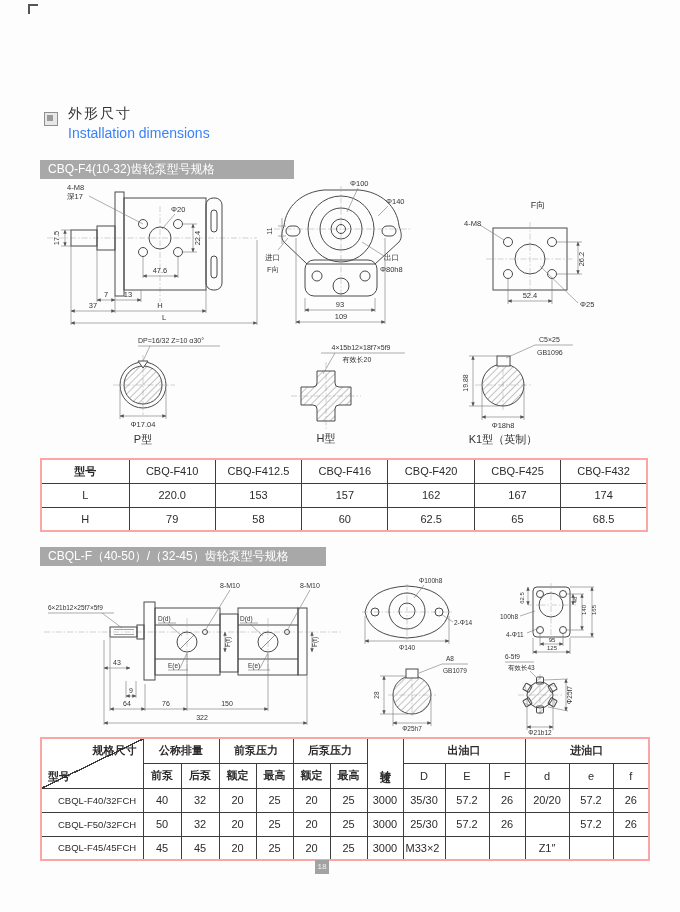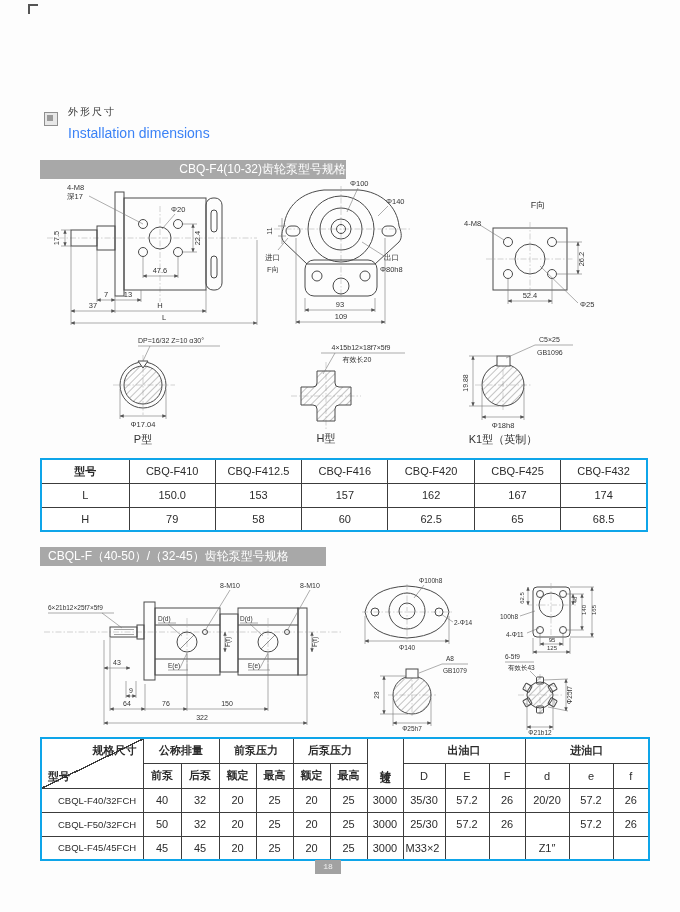--- a/index.html
+++ b/index.html
@@ -1,39 +1,39 @@
 <!DOCTYPE html>
 <html><head>
 <meta charset="utf-8">
 <style>
   html,body{margin:0;padding:0;background:#e9e9e9;}
   #page{position:relative;width:680px;height:912px;background:#fdfdfd;font-family:"Liberation Sans",sans-serif;color:#2b2b2b;overflow:hidden;margin:0 auto;}
   .corner-mark{position:absolute;left:28px;top:4px;width:8px;height:8px;border-left:2px solid #555;border-top:2px solid #555;}
   .header-bar{position:absolute;left:385px;top:58px;width:240px;height:19px;background:#9a9a9a;border-bottom:2px solid #2a2a2a;color:#fff;font-weight:bold;font-size:13px;line-height:19px;text-align:center;letter-spacing:1px;}
   .section-icon{position:absolute;left:44px;top:112px;width:12px;height:12px;border:1px solid #8f8f8f;background:#e8e8e8;}
   .section-icon .inner{position:absolute;left:2px;top:2px;width:6px;height:6px;background:#9a9a9a;}
-  .sec-zh{position:absolute;left:68px;top:105px;font-size:10px;letter-spacing:2px;color:#333;}
+  .sec-zh{position:absolute;left:68px;top:105px;font-size:14px;letter-spacing:2px;color:#333;}
   .sec-en{position:absolute;left:68px;top:125px;font-size:14px;color:#3b82f6;}
   .banner{position:absolute;height:19px;background:#a8a8a8;color:#fff;font-size:12px;line-height:19px;padding-left:8px;box-sizing:border-box;}
-  #banner1{left:40px;top:160px;width:306px;text-align:right;}
+  #banner1{left:40px;top:160px;width:254px;}
   #banner2{left:40px;top:547px;width:286px;}
-  table.spec{border-collapse:collapse;position:absolute;table-layout:fixed;background:#fff;border:2px solid #0ea5e9;}
+  table.spec{border-collapse:collapse;position:absolute;table-layout:fixed;background:#fff;border:2px solid #fca5a5;}
   table.spec td{border:1px solid #3c3c3c;font-size:11px;text-align:center;padding:0;overflow:visible;white-space:nowrap;}
   #t1{left:40px;top:458px;width:608px;}
   #t1 tr{height:24px;}
   #t2{left:40px;top:737px;width:608px;}
   #t2 tr.hr{height:25px;}
   #t2 tr.dr{height:24px;}
   #t2 .gh{font-weight:bold;}
   #t2 .model{font-size:9.5px;text-align:left;padding-left:16px;}
   .vert{writing-mode:vertical-rl;text-orientation:upright;letter-spacing:2px;margin:0 auto;font-weight:bold;}
   .diag{position:relative;background:linear-gradient(to bottom right,transparent calc(50% - 0.7px),#3c3c3c calc(50% - 0.7px),#3c3c3c calc(50% + 0.7px),transparent calc(50% + 0.7px));}
   .diag .dt{position:absolute;top:4px;right:6px;font-size:11px;font-weight:bold;text-align:center;}
   .diag .db{position:absolute;bottom:4px;left:6px;font-size:11px;font-weight:bold;}
-  .page-badge{position:absolute;left:315px;top:860px;width:26px;height:14px;background:#a2a2a2;color:#f2f2f2;font-size:8px;line-height:14px;text-align:center;font-family:Liberation Mono, monospace;}
+  .page-badge{position:absolute;left:315px;top:860px;width:14px;height:14px;background:#a2a2a2;color:#f2f2f2;font-size:8px;line-height:14px;text-align:center;font-family:Liberation Mono, monospace;}
   .draw{position:absolute;}
   .draw line,.draw path,.draw rect,.draw circle,.draw ellipse,.draw polygon{stroke:#4a4a4a;fill:none;stroke-width:1;}
   .draw .dim{stroke:#777;stroke-width:0.6;}
   .draw .cl{stroke:#a5a5a5;stroke-width:0.5;stroke-dasharray:6 2 1.5 2;}
   .draw text{fill:#333;stroke:none;font-family:"Liberation Sans",sans-serif;font-size:7.5px;}
   .draw text.t7{font-size:7px;}
   .draw text.t65{font-size:6.5px;}
   .draw text.lbl{font-size:11px;}
   .draw .hat{fill:url(#hatch);}
   .draw .wh{fill:#fdfdfd;}
@@ -263,21 +263,21 @@
       <td style="font-weight:bold">型号</td>
       <td>CBQ-F410</td>
       <td>CBQ-F412.5</td>
       <td>CBQ-F416</td>
       <td>CBQ-F420</td>
       <td>CBQ-F425</td>
       <td>CBQ-F432</td>
     </tr>
     <tr>
       <td>L</td>
-      <td>150.0</td>
+      <td>220.0</td>
       <td>153</td>
       <td>157</td>
       <td>162</td>
       <td>167</td>
       <td>174</td>
     </tr>
     <tr>
       <td>H</td>
       <td>79</td>
       <td>58</td>

